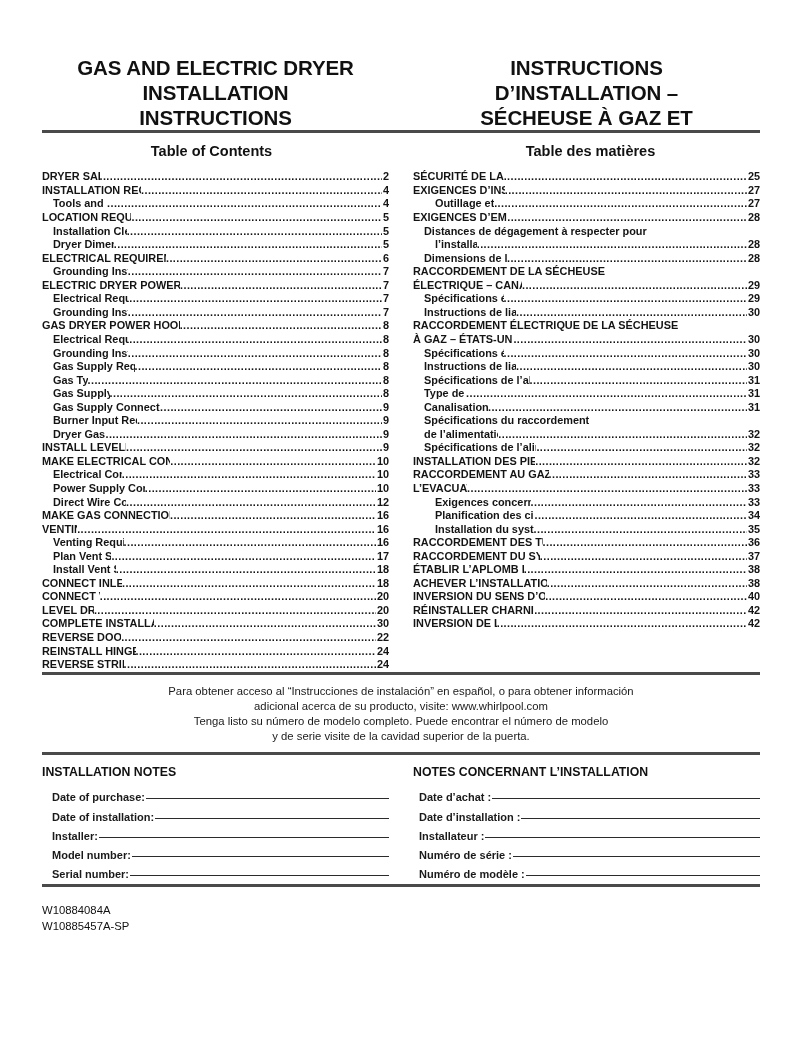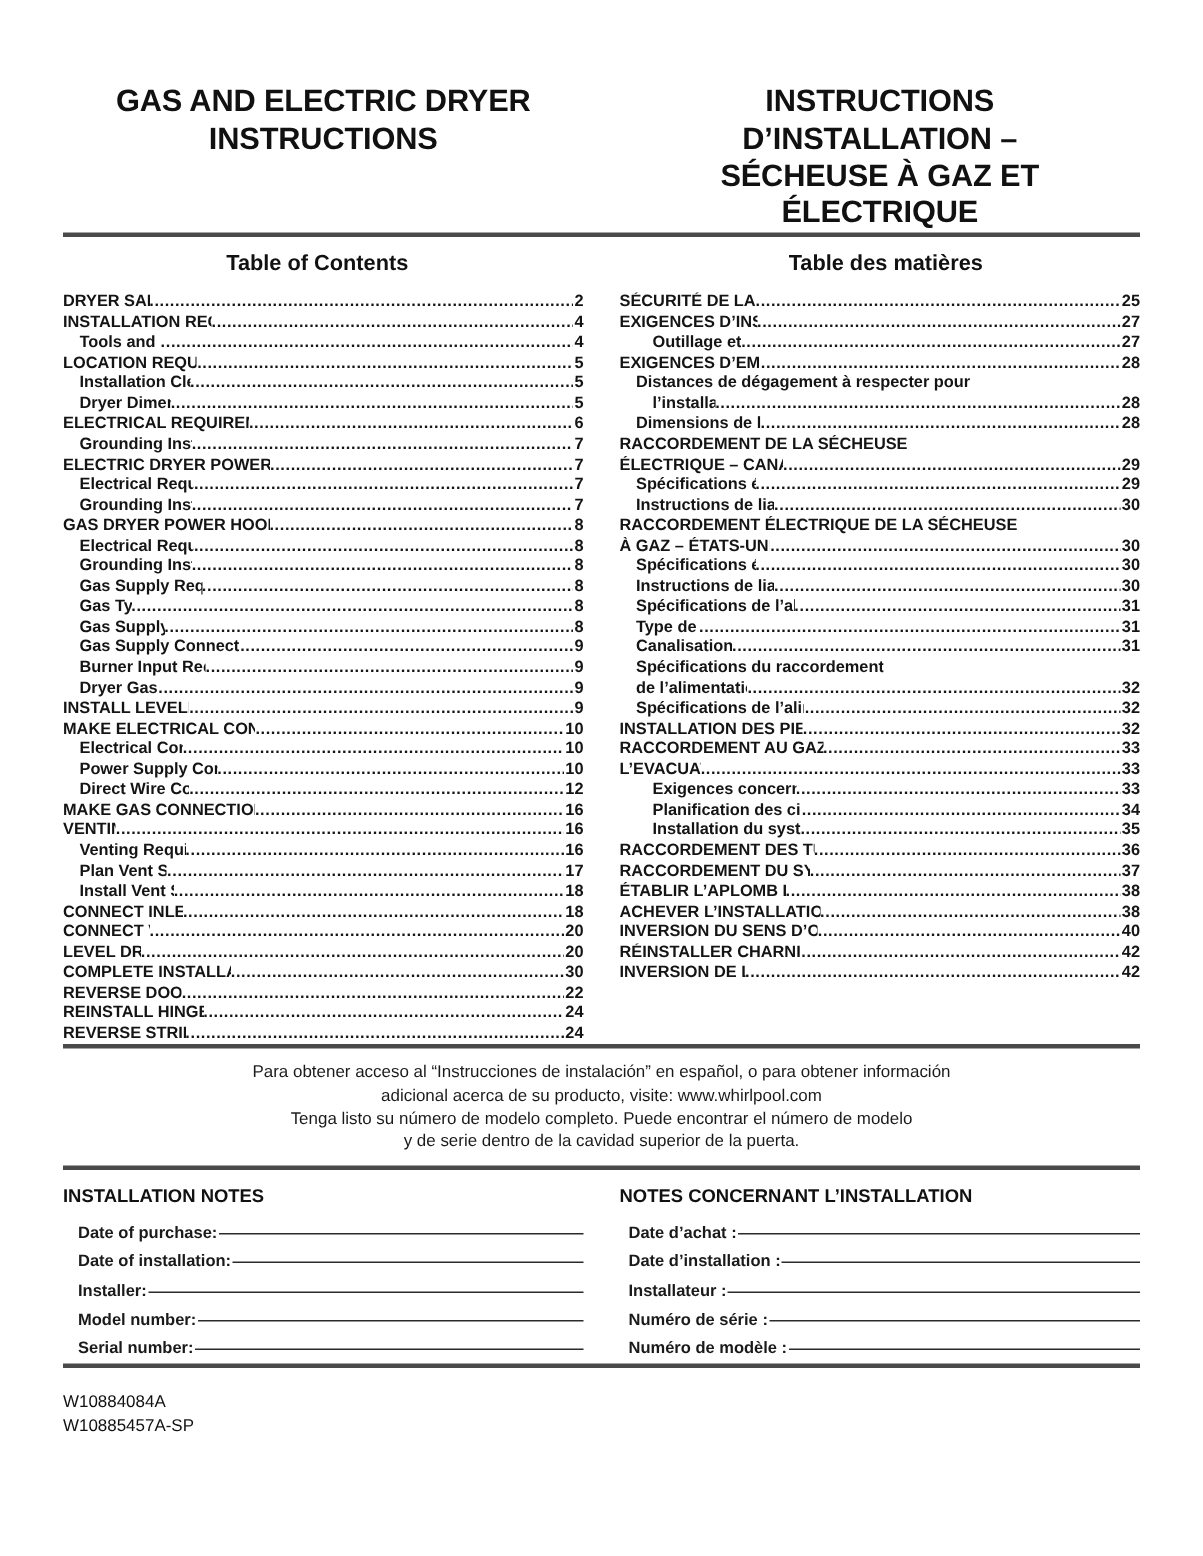--- a/index.html
+++ b/index.html
@@ -164,27 +164,27 @@
   }
 </style>
 </head>
 <body>
 
 <div class="page">
 
   <div class="titles">
     <div class="title-col en">
       <div class="tline">GAS AND ELECTRIC DRYER</div>
+      <div class="tline">INSTALLATION</div>
       <div class="tline">INSTRUCTIONS</div>
     </div>
     <div class="title-col fr">
       <div class="tline">INSTRUCTIONS</div>
       <div class="tline">D’INSTALLATION –</div>
       <div class="tline">SÉCHEUSE À GAZ ET</div>
-      <div class="tline">ÉLECTRIQUE</div>
     </div>
   </div>
 
   <hr class="rule rule-top">
 
   <div class="toc-heads">
     <div>Table of Contents</div>
     <div>Table des matières</div>
   </div>
 
@@ -541,21 +541,21 @@
         </div>
       </div>
   </div>
 
   <hr class="rule" id="rule-above-note">
 
   <div class="note">
     <div>Para obtener acceso al “Instrucciones de instalación” en español, o para obtener información</div>
     <div>adicional acerca de su producto, visite: www.whirlpool.com</div>
     <div>Tenga listo su número de modelo completo. Puede encontrar el número de modelo</div>
-    <div>y de serie dentro de la cavidad superior de la puerta.</div>
+    <div>y de serie visite de la cavidad superior de la puerta.</div>
   </div>
 
   <hr class="rule">
 
   <div class="notes-wrap">
     <div class="notes-col en">
       <h3>INSTALLATION NOTES</h3>
       <div id="fields-en">
           <div class="field">
             <span class="fl">Date of purchase:</span>

